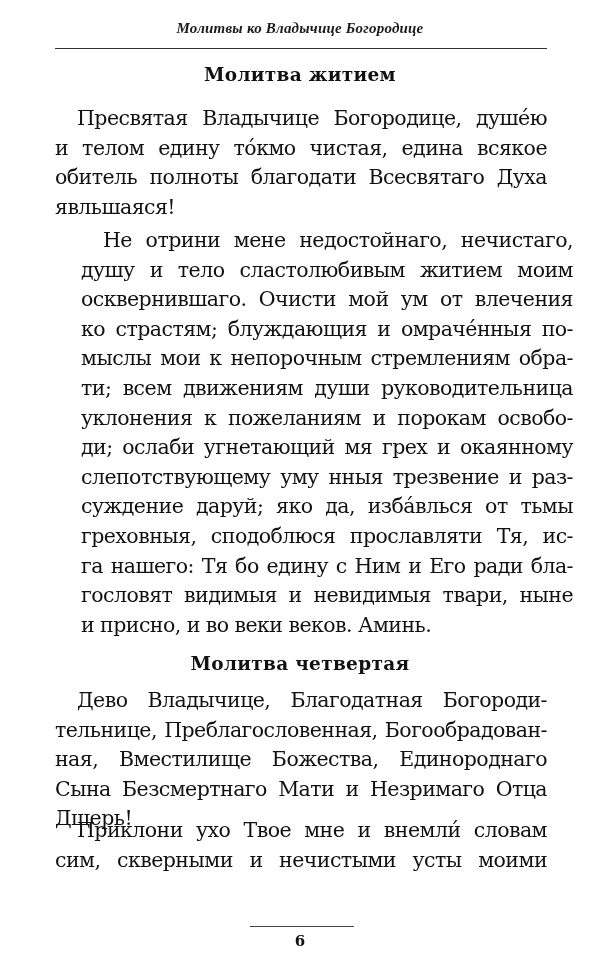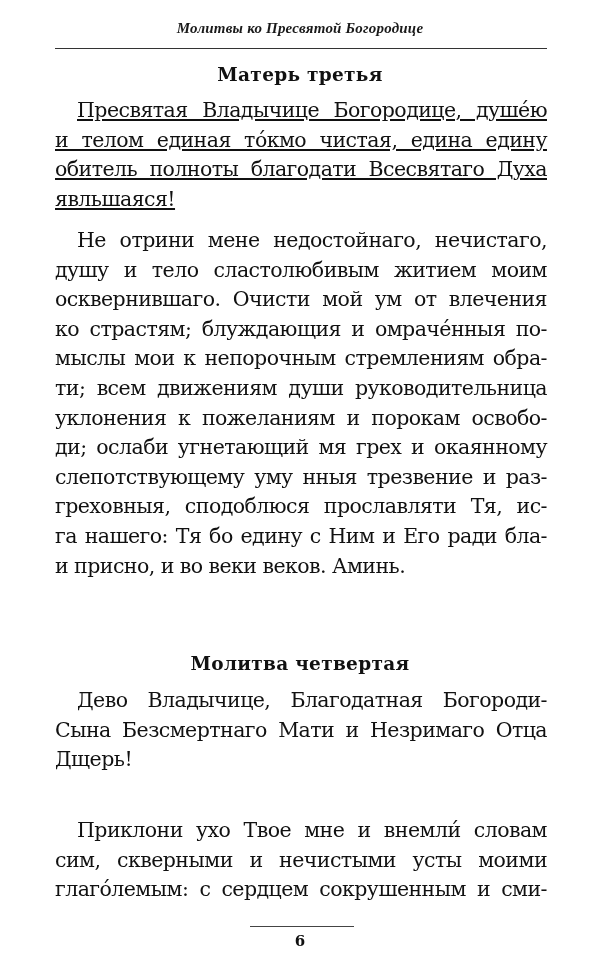--- a/index.html
+++ b/index.html
@@ -20,55 +20,58 @@
   .line.indent { padding-left:22px; }
   .line.last { text-align:center; text-align-last:left; }
   .foot-rule { position:absolute; top:926px; left:250px; width:104px; height:0;
          border-top:1px solid #444; }
   .page-num { position:absolute; top:932px; left:0; width:600px; text-align:center;
          font-family:"DejaVu Serif", serif; font-weight:bold; font-size:15px; }
 </style>
 </head>
 <body>
 
-<div class="running-head">Молитвы ко Пресвятой Богородице</div>
+<div class="running-head">Молитвы ко Владычице Богородице</div>
 <div class="head-rule"></div>
 
-<div class="section-title" style="top:64px;">Матерь третья</div>
+<div class="section-title" style="top:64px;">Молитва житием</div>
 
-<div class="para-block" style="top:96px;text-decoration:underline;">
+<div class="para-block" style="top:104px;">
   <div class="line justify indent">Пресвятая Владычице Богородице, душе́ю</div>
-  <div class="line justify">и телом единая то́кмо чистая, едина едину</div>
+  <div class="line justify">и телом едину то́кмо чистая, едина всякое</div>
   <div class="line justify">обитель полноты благодати Всесвятаго Духа</div>
   <div class="line last">явльшаяся!</div>
 </div>
 
-<div class="para-block" style="top:226px;">
+<div class="para-block" style="top:226px;margin-left:26px;">
   <div class="line justify indent">Не отрини мене недостойнаго, нечистаго,</div>
   <div class="line justify">душу и тело сластолюбивым житием моим</div>
   <div class="line justify">осквернившаго. Очисти мой ум от влечения</div>
   <div class="line justify">ко страстям; блуждающия и омраче́нныя по-</div>
   <div class="line justify">мыслы мои к непорочным стремлениям обра-</div>
   <div class="line justify">ти; всем движениям души руководительница</div>
   <div class="line justify">уклонения к пожеланиям и порокам освобо-</div>
   <div class="line justify">ди; ослаби угнетающий мя грех и окаянному</div>
   <div class="line justify">слепотствующему уму нныя трезвение и раз-</div>
+  <div class="line justify">суждение даруй; яко да, изба́влься от тьмы</div>
   <div class="line justify">греховныя, сподоблюся прославляти Тя, ис-</div>
   <div class="line justify">га нашего: Тя бо едину с Ним и Его ради бла-</div>
+  <div class="line justify">гословят видимыя и невидимыя твари, ныне</div>
   <div class="line last">и присно, и во веки веков. Аминь.</div>
 </div>
 
 <div class="section-title" style="top:653px;">Молитва четвертая</div>
 
 <div class="para-block" style="top:686px;">
   <div class="line justify indent">Дево Владычице, Благодатная Богороди-</div>
+  <div class="line justify">тельнице, Преблагословенная, Богообрадован-</div>
+  <div class="line justify">ная, Вместилище Божества, Единороднаго</div>
   <div class="line justify">Сына Безсмертнаго Мати и Незримаго Отца</div>
   <div class="line last">Дщерь!</div>
 </div>
 
 <div class="para-block" style="top:816px;">
   <div class="line justify indent">Приклони ухо Твое мне и внемли́ словам</div>
   <div class="line justify">сим, скверными и нечистыми усты моими</div>
-  <div class="line justify">глаго́лемым: с сердцем сокрушенным и сми-</div>
 </div>
 
 <div class="foot-rule"></div>
 <div class="page-num">6</div>
 
 </body></html>

